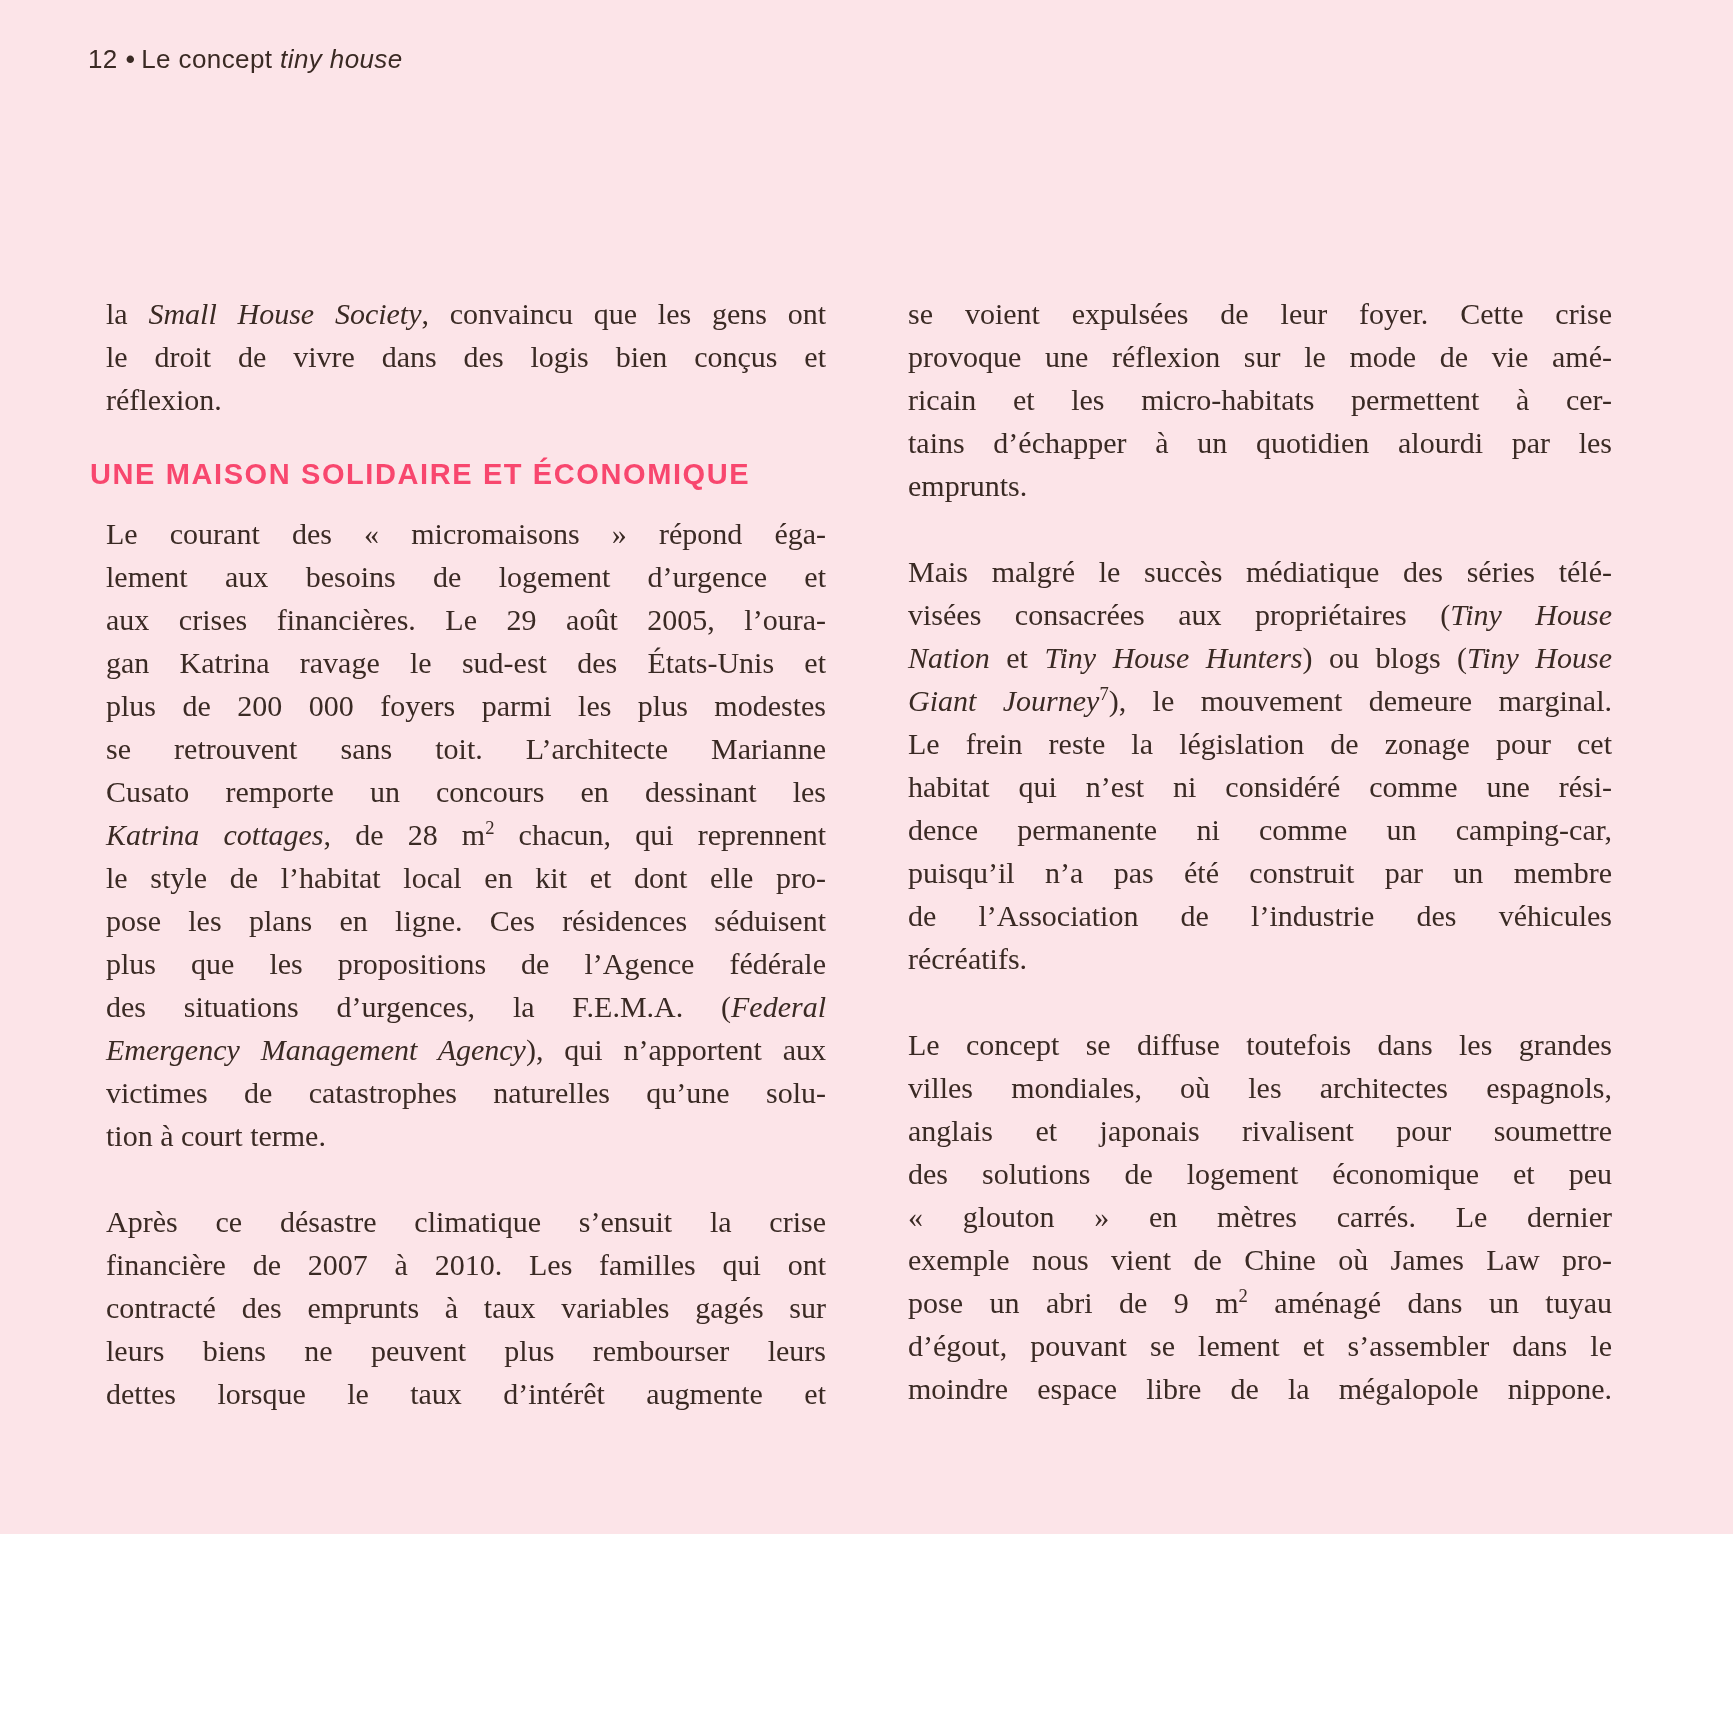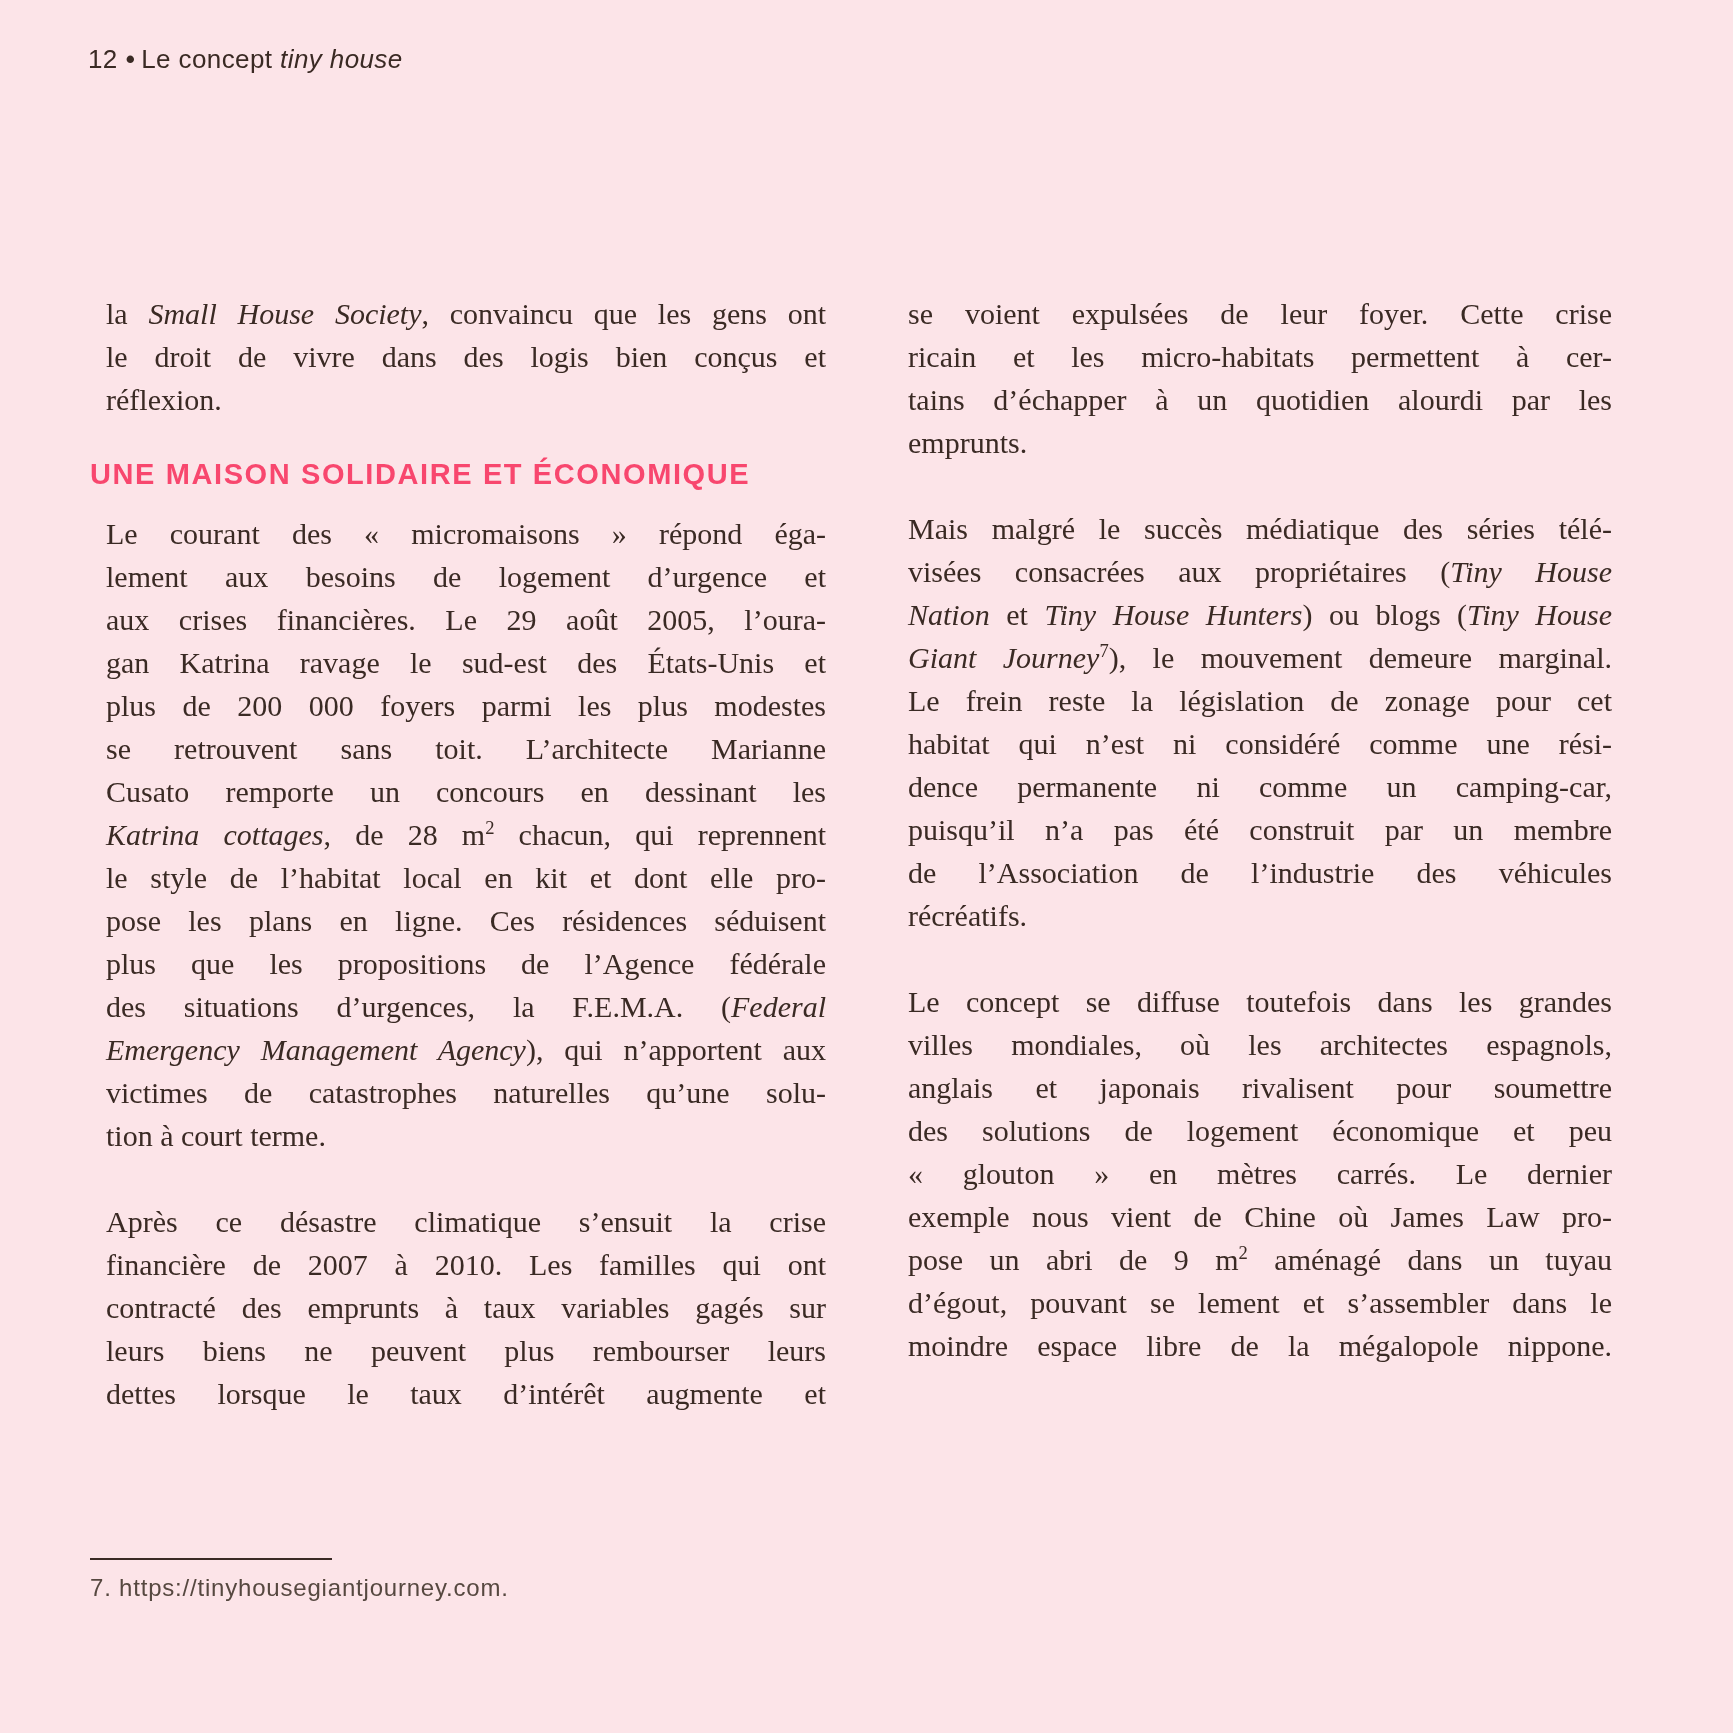--- a/index.html
+++ b/index.html
@@ -1,19 +1,19 @@
 <!DOCTYPE html>
 <html style="--page-bg: #fce4e8; --ink: #3a2a24; --accent: #f8476e; --footnote-ink: #564840;"><head>
 <meta charset="utf-8">
 <style>
   html,body { margin:0; padding:0; }
   .page {
     position: relative;
     width: 1733px;
-    height: 1733px;
+    height: 1534px;
     background: var(--page-bg, #fce4e8);
     font-family: "Liberation Serif", "DejaVu Serif", serif;
     color: var(--ink, #3a2a24);
     overflow: hidden;
   }
   
   .running-header {
     position: absolute;
     left: 88px;
     top: 44px;
@@ -112,20 +112,21 @@
         <div class="line"><span>Après ce désastre climatique s’ensuit la crise</span></div>
         <div class="line"><span>financière de 2007 à 2010. Les familles qui ont</span></div>
         <div class="line"><span>contracté des emprunts à taux variables gagés sur</span></div>
         <div class="line"><span>leurs biens ne peuvent plus rembourser leurs</span></div>
         <div class="line"><span>dettes lorsque le taux d’intérêt augmente et</span></div>
       </div>
     </div>
   <div class="col col-right">
       <div class="para">
         <div class="line"><span>se voient expulsées de leur foyer. Cette crise</span></div>
+        <div class="line"><span>provoque une réflexion sur le mode de vie amé-</span></div>
         <div class="line"><span>ricain et les micro-habitats permettent à cer-</span></div>
         <div class="line"><span>tains d’échapper à un quotidien alourdi par les</span></div>
         <div class="line last"><span>emprunts.</span></div>
       </div>
       <div class="para">
         <div class="line"><span>Mais malgré le succès médiatique des séries télé-</span></div>
         <div class="line"><span>visées consacrées aux propriétaires (</span><span class="it">Tiny House</span></div>
         <div class="line"><span class="it">Nation</span><span> et </span><span class="it">Tiny House Hunters</span><span>) ou blogs (</span><span class="it">Tiny House</span></div>
         <div class="line"><span class="it">Giant Journey</span><sup>7</sup><span>), le mouvement demeure marginal.</span></div>
         <div class="line"><span>Le frein reste la législation de zonage pour cet</span></div>

